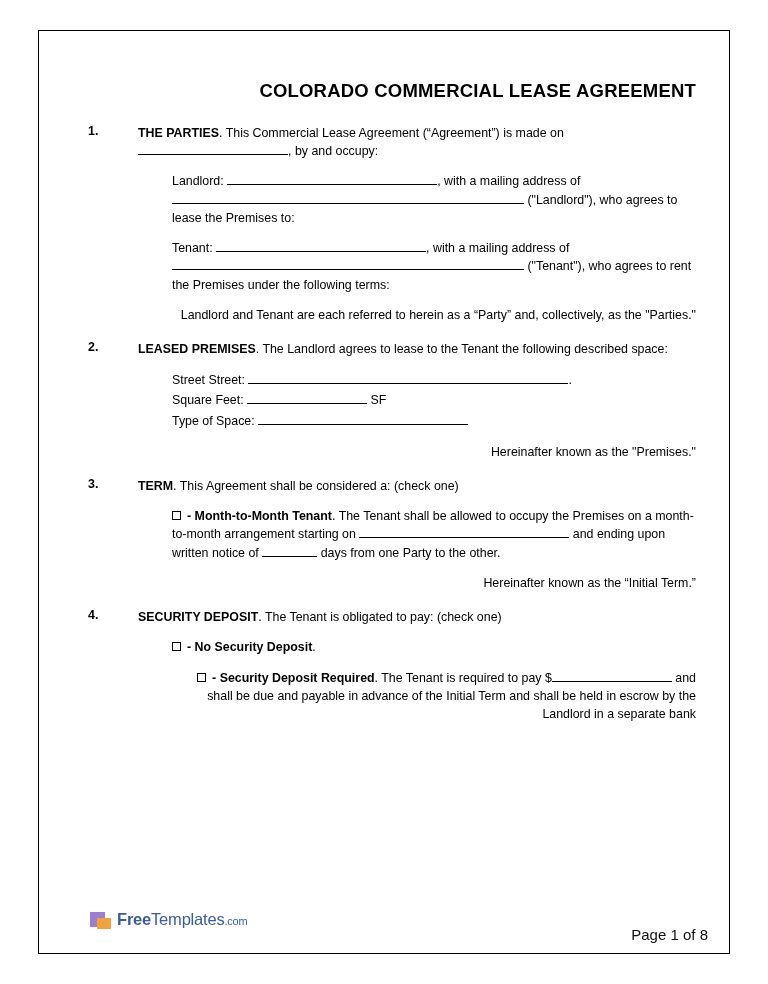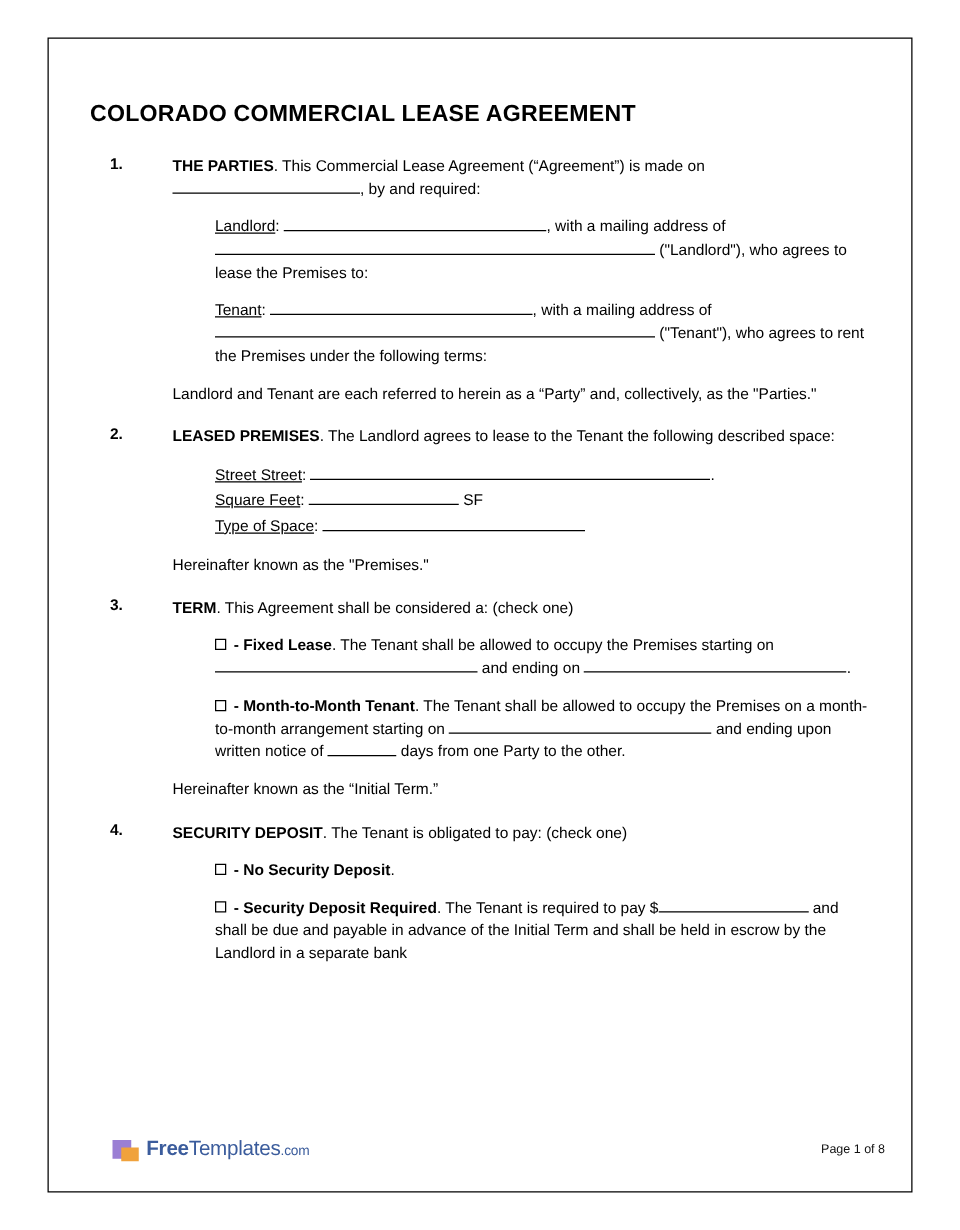--- a/index.html
+++ b/index.html
@@ -31,21 +31,21 @@
     box-sizing: border-box;
   }
   .content {
     position: absolute;
     left: 72px;
     top: 62px;
     width: 624px;
     box-sizing: border-box;
   }
   .doc-title {
-    text-align: left;
+    text-align: right;
     font-size: 18.5px;
     font-weight: bold;
     letter-spacing: 0.2px;
     margin: 18px 0 22px 0;
   }
   .clause {
     display: flex;
     margin-bottom: 16px;
   }
   .clause-num {
@@ -59,26 +59,27 @@
   .clause-body {
     flex: 1 1 auto;
     font-size: 12.4px;
     line-height: 1.47;
   }
   .clause-body p {
     margin: 0 0 12px 0;
   }
   .clause-body p:last-child {
     margin-bottom: 0;
+    text-align: right;
   }
   .indent {
     margin-left: 34px !important;
   }
   b { font-weight: bold; }
-  .u { text-decoration: underline; }
+  .u { }
   .blank {
     display: inline-block;
     border-bottom: 1px solid #000;
     vertical-align: baseline;
     height: 0.95em;
   }
   .bl-sm { width: 55px; }
   .bl-md { width: 120px; }
   .bl-lg { width: 150px; }
   .bl-xl { width: 210px; }
@@ -136,41 +137,41 @@
     font-size: 16.5px;
     font-weight: bold;
     color: #3b5c9c;
     letter-spacing: -0.2px;
   }
   .logo-text .light { font-weight: normal; }
   .logo-text .com { font-size: 11px; font-weight: normal; color: #3b5c9c; }
   .page-num {
     position: absolute;
     right: 22px;
-    top: 6px;
-    font-size: 10px;
+    top: 18px;
+    font-size: 15px;
     color: #111;
   }
 </style>
 </head>
 <body>
 
 <div class="page">
   <div class="page-border"></div>
 
   <div class="content">
 
     <div class="doc-title">COLORADO COMMERCIAL LEASE AGREEMENT</div>
 
     <div class="clause">
       <div class="clause-num">1.</div>
       <div class="clause-body">
         <p>
           <b>THE PARTIES</b><span>. This Commercial Lease Agreement (“Agreement”) is made on</span>
-          <span class="blank bl-lg"></span><span>, by and required:</span>
+          <span class="blank bl-lg"></span><span>, by and occupy:</span>
         </p>
         <p class="indent">
           <span class="u">Landlord</span><span>: </span><span class="blank bl-xl"></span><span>, with a mailing address of</span>
           <span class="blank bl-maxi"></span><span> ("Landlord"), who agrees to lease the Premises to:</span>
         </p>
         <p class="indent">
           <span class="u">Tenant</span><span>: </span><span class="blank bl-xl"></span><span>, with a mailing address of</span>
           <span class="blank bl-maxi"></span><span> ("Tenant"), who agrees to rent the Premises under the following terms:</span>
         </p>
         <p>Landlord and Tenant are each referred to herein as a “Party” and, collectively, as the "Parties."</p>
@@ -202,23 +203,20 @@
       </div>
     </div>
 
     <div class="clause">
       <div class="clause-num">3.</div>
       <div class="clause-body">
         <p>
           <b>TERM</b><span>. This Agreement shall be considered a: (check one)</span>
         </p>
         <p class="indent">
-          <span class="checkbox"></span><b>- Fixed Lease</b><span>. The Tenant shall be allowed to occupy the Premises starting on </span><span class="blank bl-xl"></span><span> and ending on </span><span class="blank bl-xl"></span><span>.</span>
-        </p>
-        <p class="indent">
           <span class="checkbox"></span><b>- Month-to-Month Tenant</b><span>. The Tenant shall be allowed to occupy the Premises on a month-to-month arrangement starting on </span><span class="blank bl-xl"></span><span> and ending upon written notice of </span><span class="blank bl-sm"></span><span> days from one Party to the other.</span>
         </p>
         <p>Hereinafter known as the “Initial Term.”</p>
       </div>
     </div>
 
     <div class="clause">
       <div class="clause-num">4.</div>
       <div class="clause-body">
         <p>

